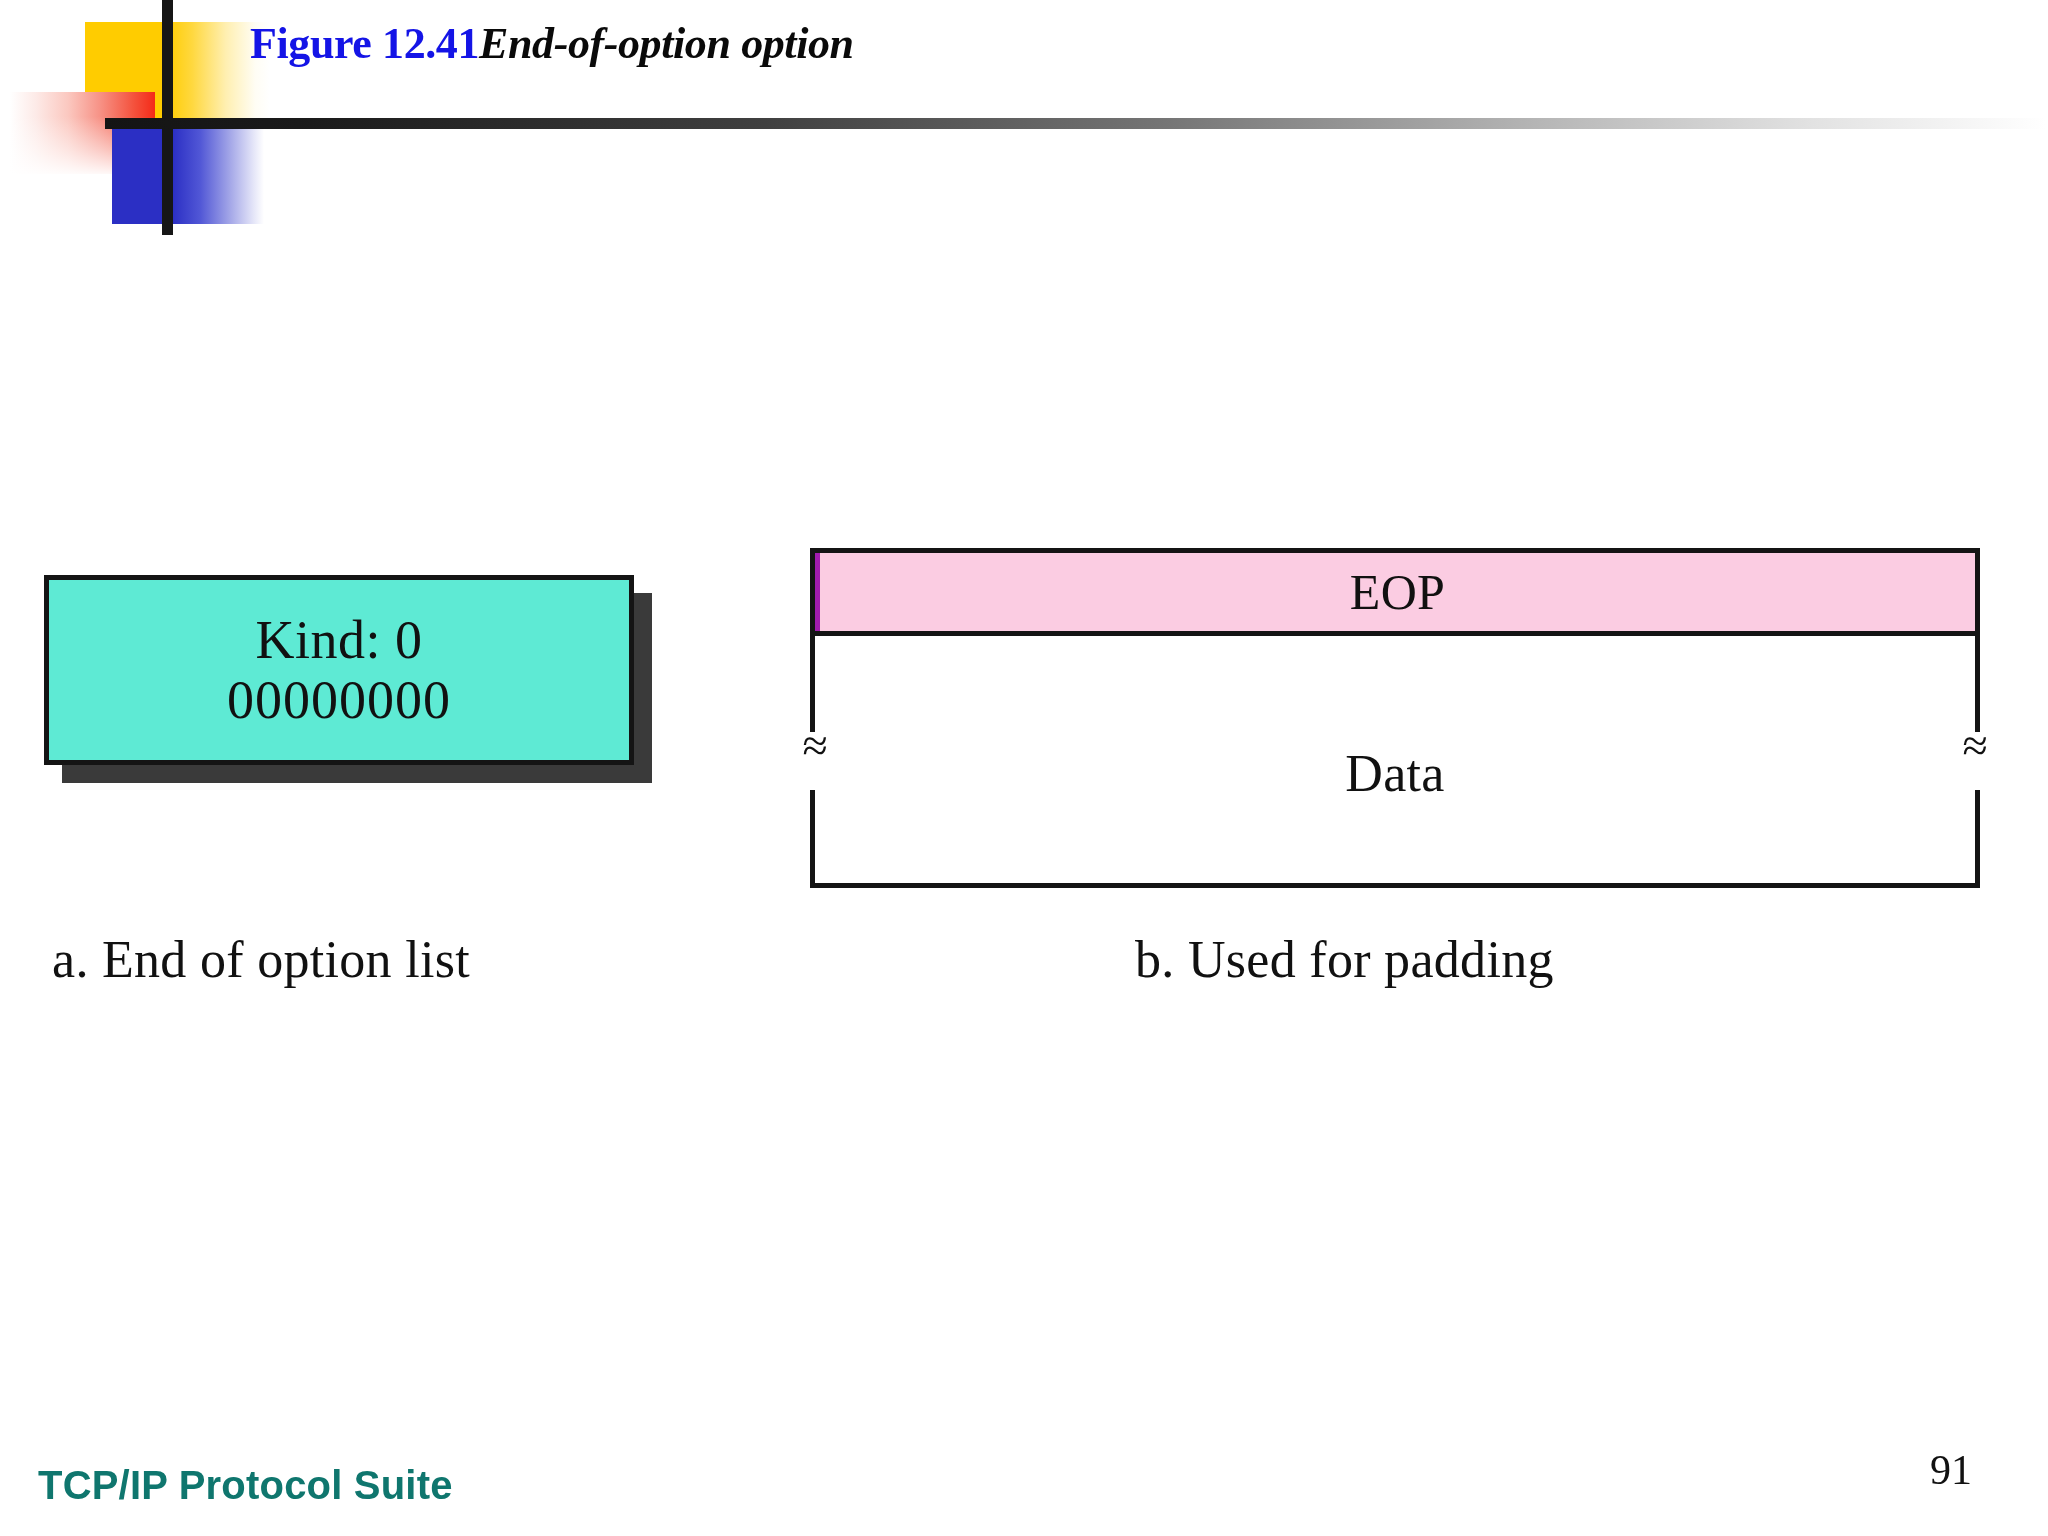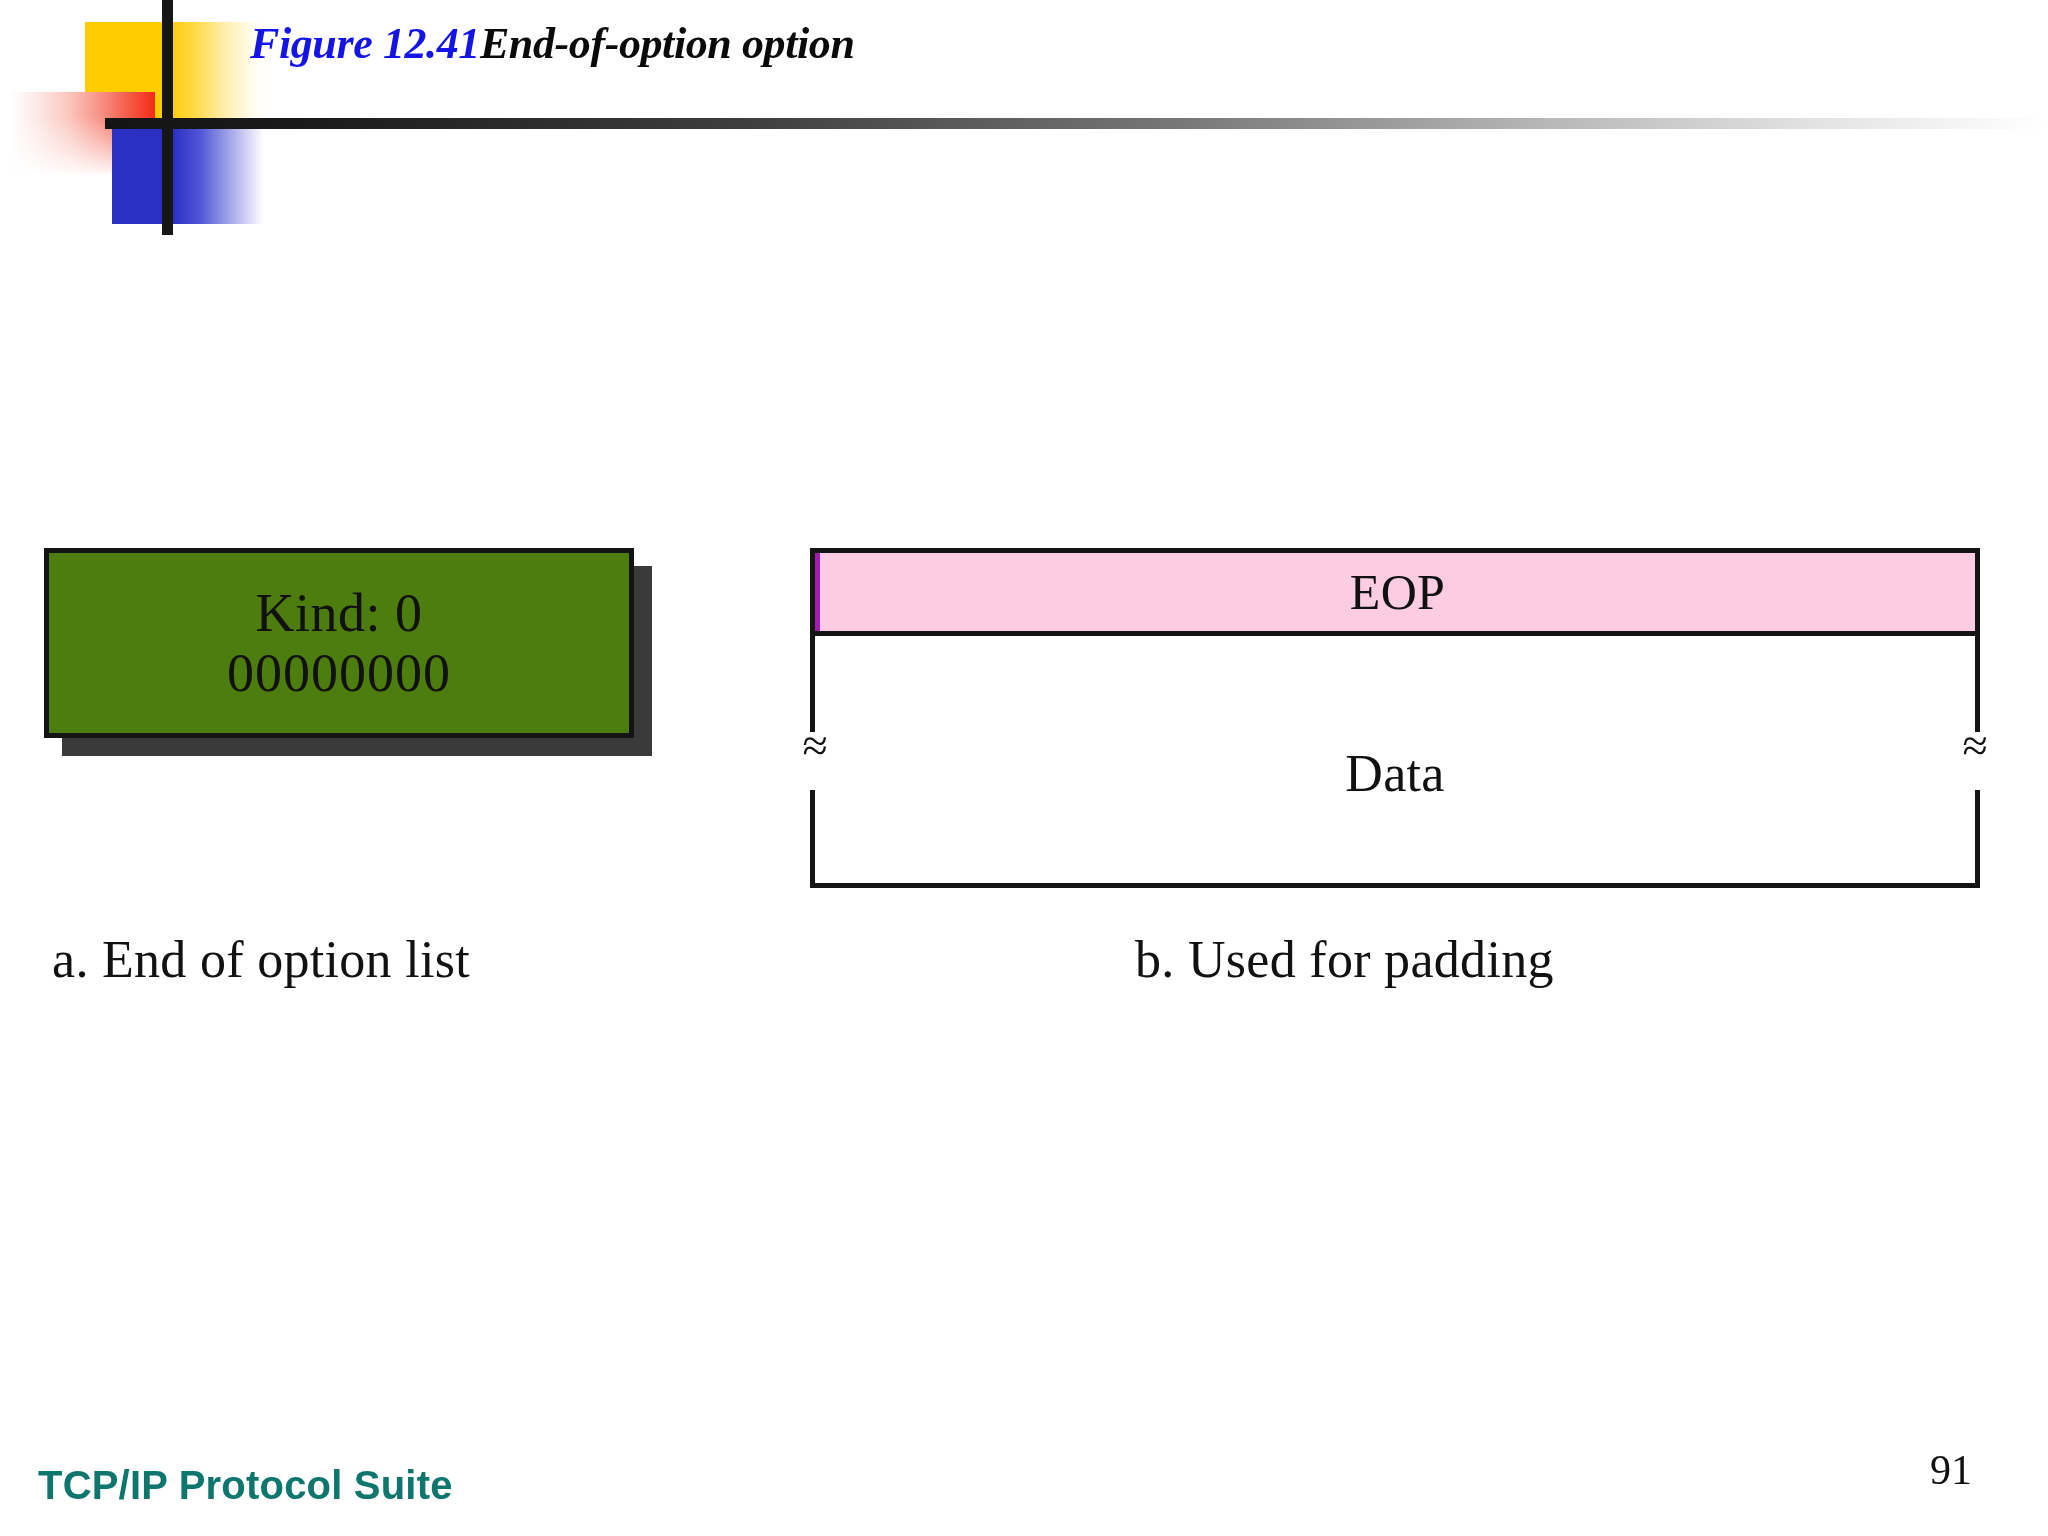--- a/index.html
+++ b/index.html
@@ -82,49 +82,49 @@
     top: 22px;
     white-space: nowrap;
     line-height: 1;
   }
   #slide-title .fig-num {
     font-family: "Liberation Serif", "DejaVu Serif", serif;
     font-weight: bold;
     font-size: 44px;
     color: #1414E6;
     letter-spacing: -0.4px;
-    font-style: italic;
   }
   #slide-title .fig-cap {
     font-family: "Liberation Serif", "DejaVu Serif", serif;
     font-weight: bold;
     font-style: italic;
     font-size: 44px;
     color: #0a0a0a;
     letter-spacing: -0.4px;
   }
 
   
   #part-a {
     position: absolute;
     left: 44px;
     top: 548px;
   }
   #kind-box {
     position: relative;
     width: 590px;
     height: 190px;
-    background: #4d7c0f;
+    background: #5eead4;
     border: 5px solid #141414;
     box-sizing: border-box;
     box-shadow: 18px 18px 0 0 #3a3a3a;
     display: flex;
     flex-direction: column;
     align-items: center;
     justify-content: center;
+    margin-top: 27px;
   }
   #kind-box .kind-line {
     font-family: "Liberation Serif", "DejaVu Serif", serif;
     font-size: 54px;
     color: #111111;
     line-height: 1.12;
     letter-spacing: 0.5px;
   }
   #kind-box .kind-line.bits {
     letter-spacing: 1px;

